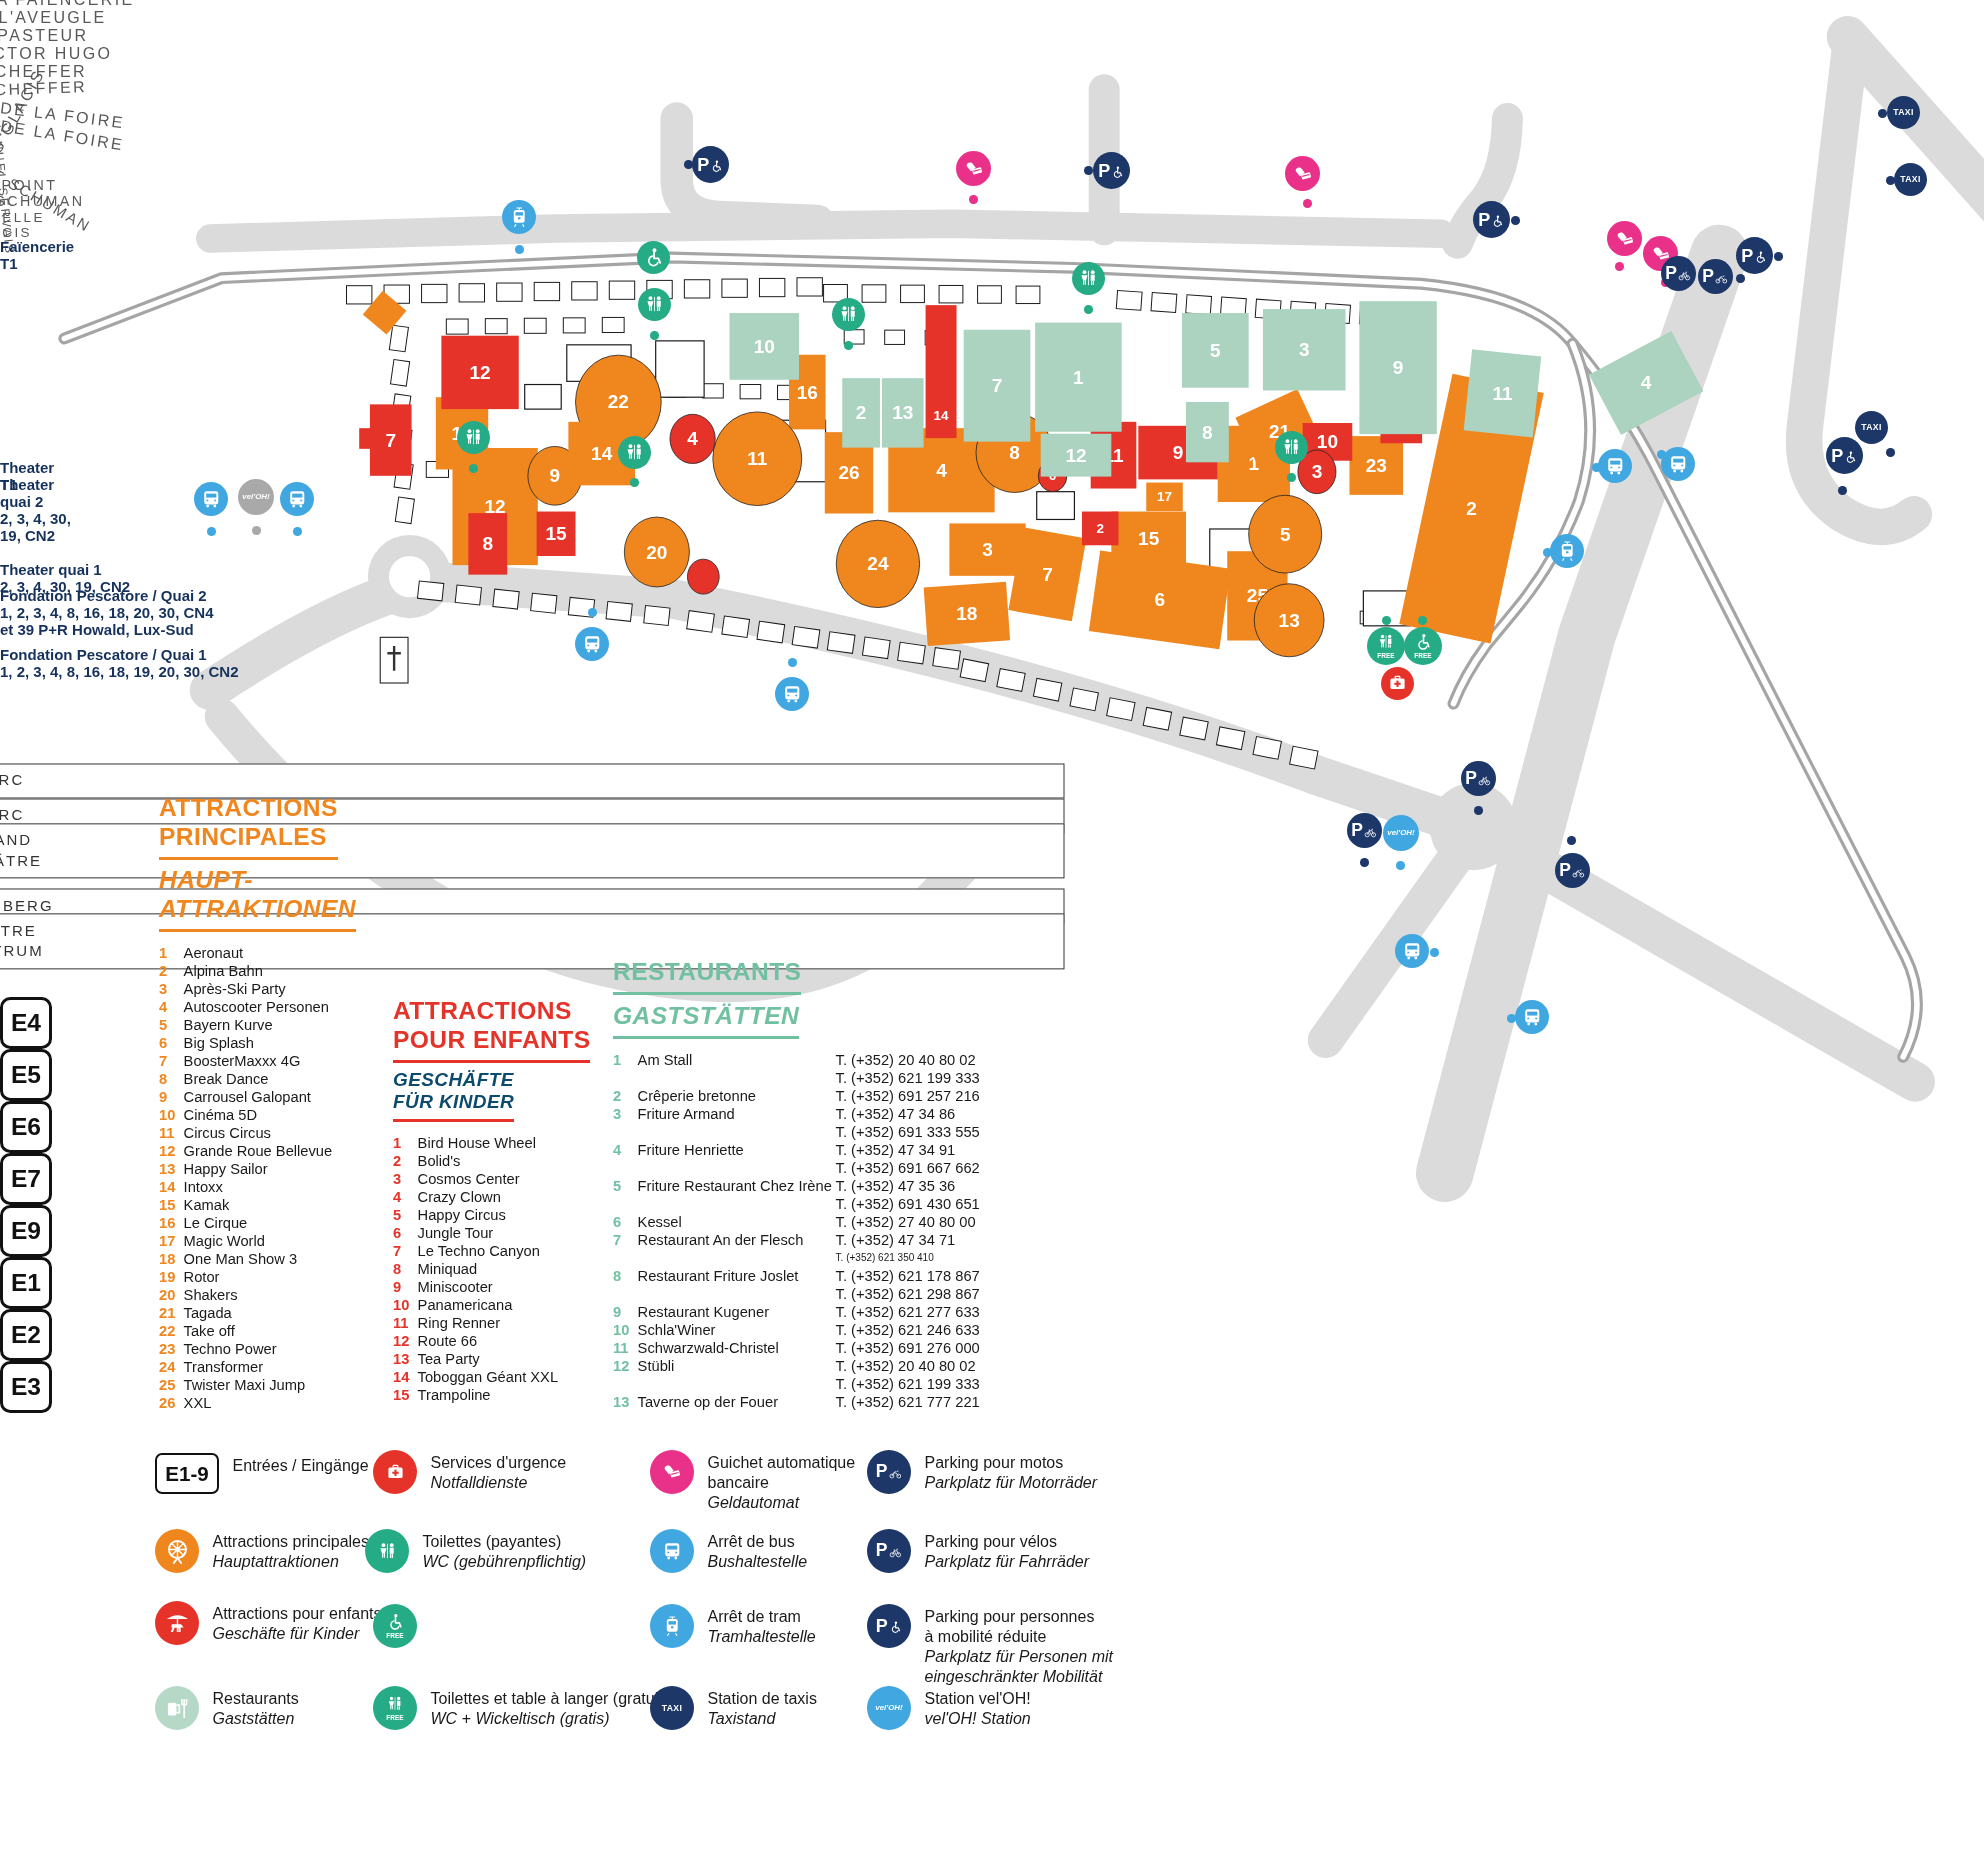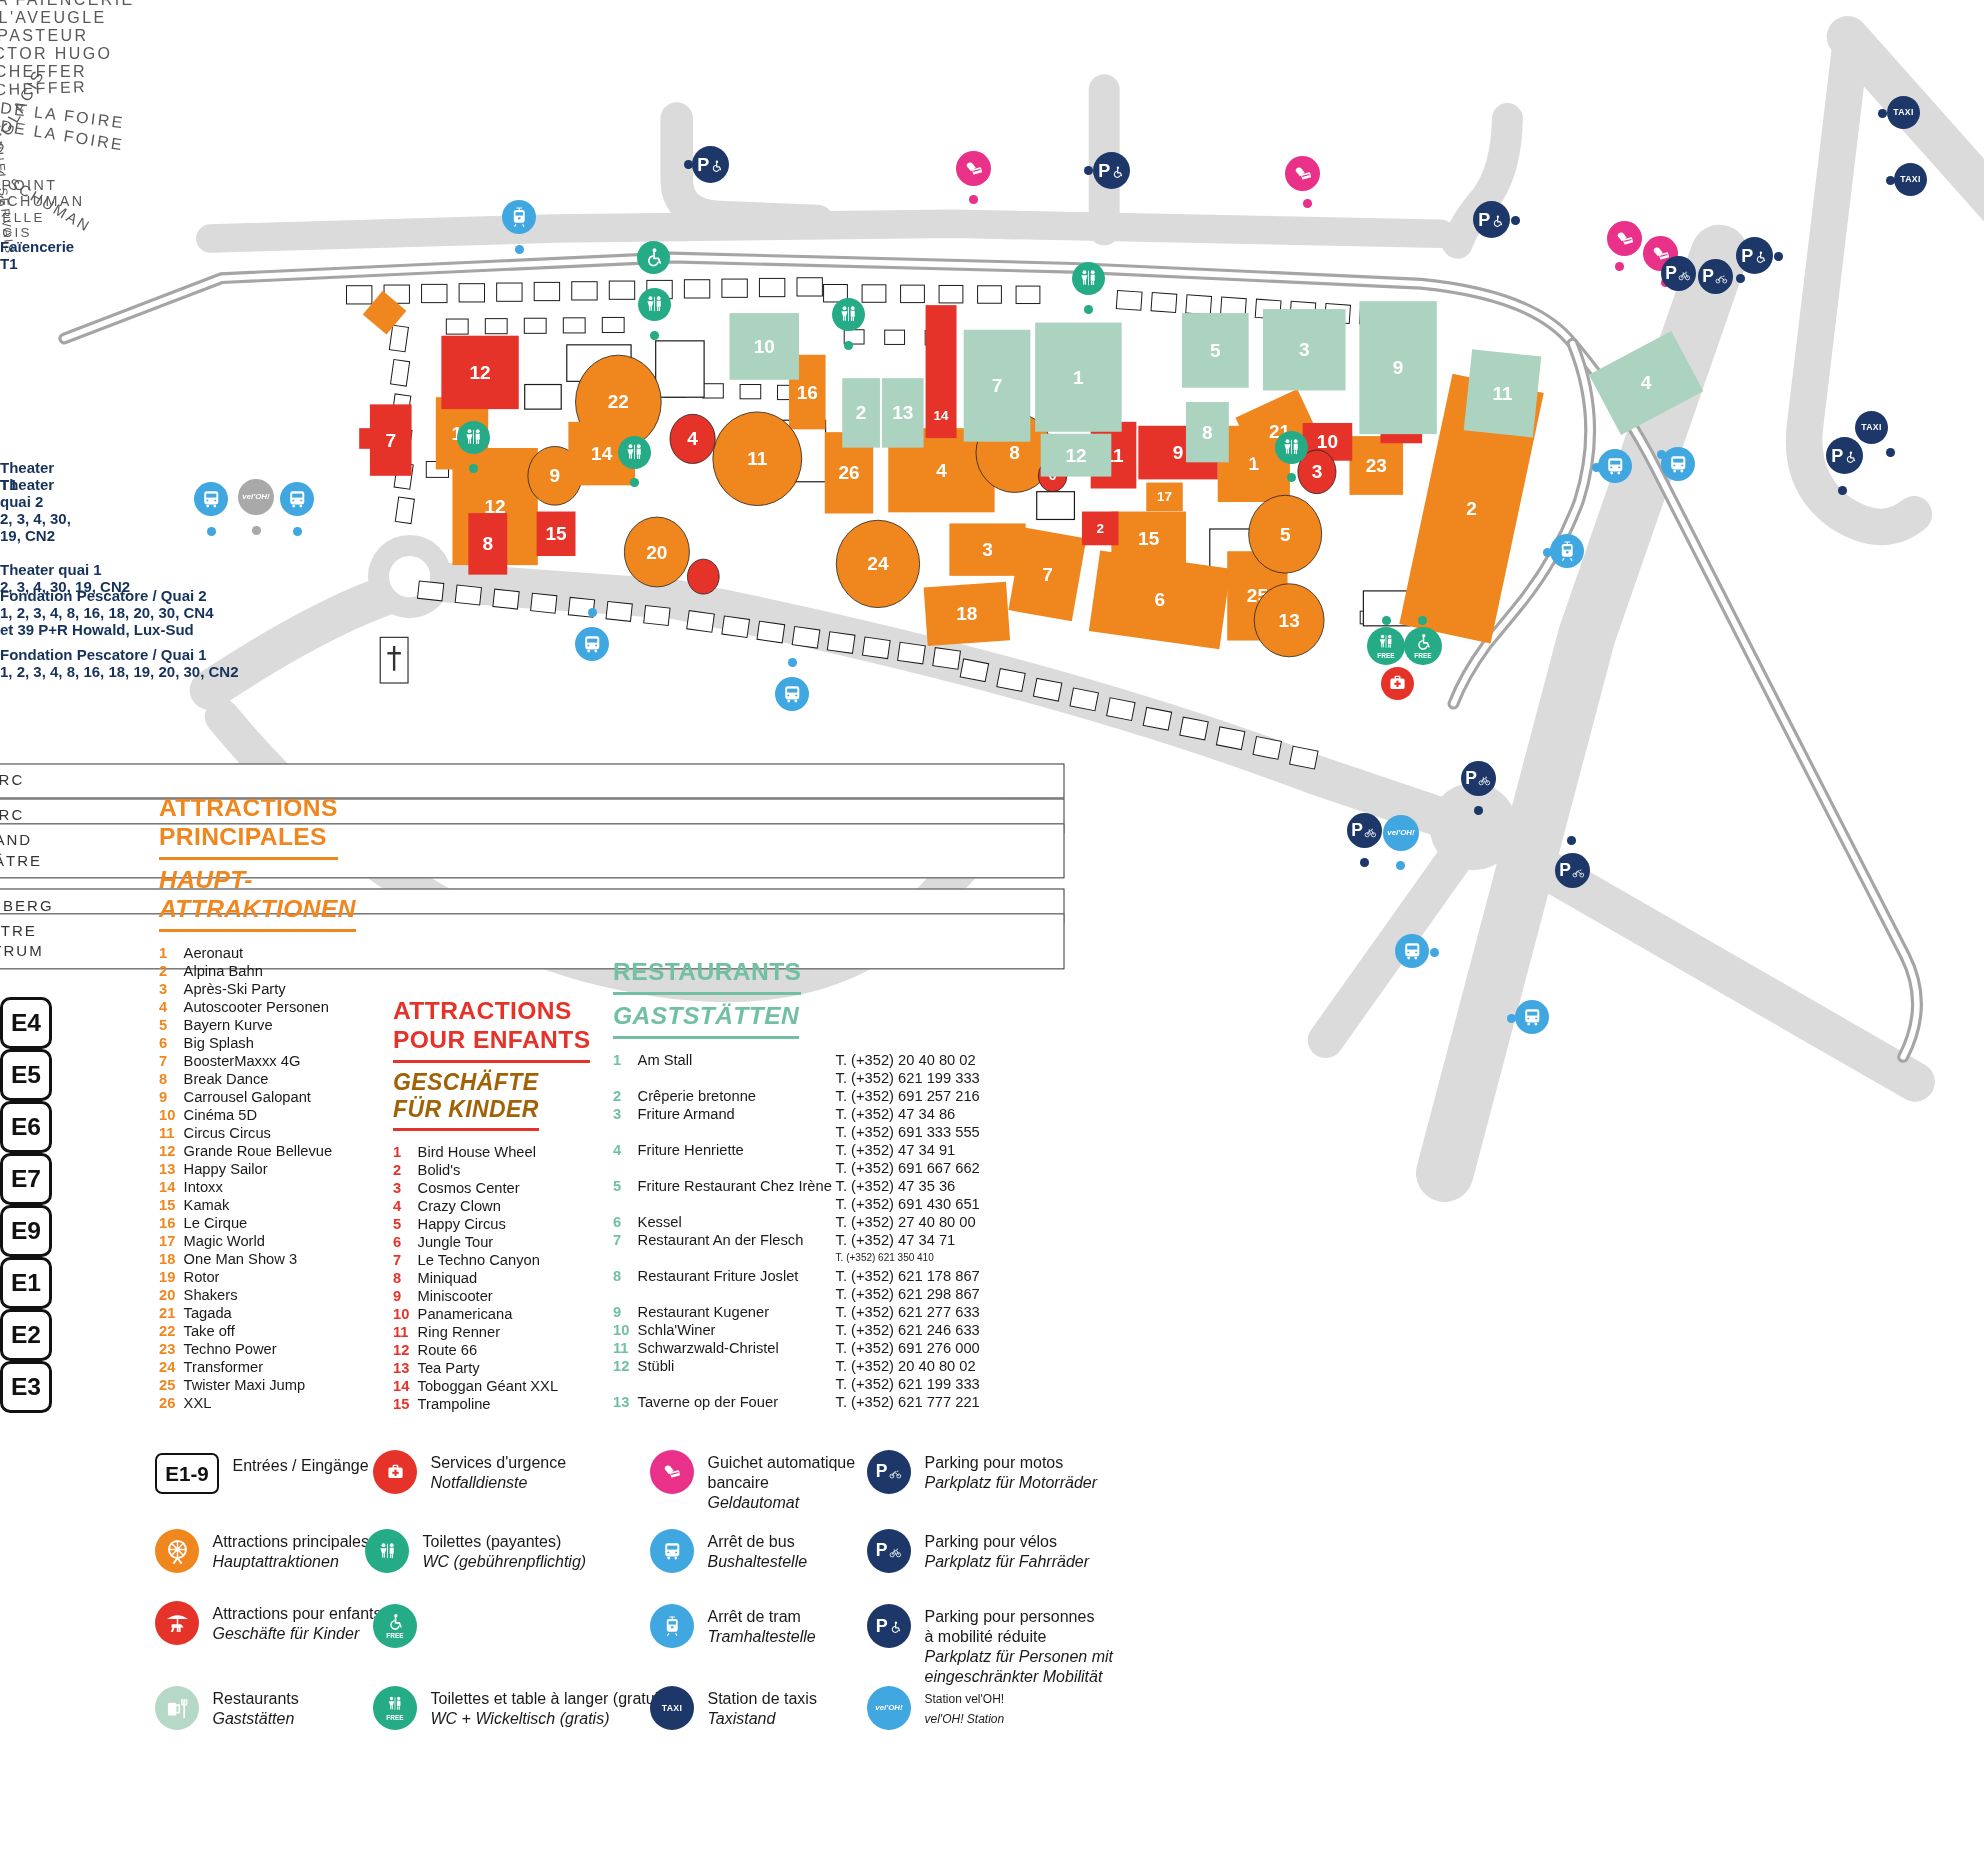--- a/index.html
+++ b/index.html
@@ -832,21 +832,21 @@
         </div>
         <div class="lrow" style="grid-template-columns: 24.6px 1fr; font-size: 14.7px; line-height: 18px;">
           <div class="lnum" style="color: rgb(240, 134, 30);">26</div>
           <div class="lname">XXL</div>
         </div>
       </div>
     </div>
   <div id="list-kids" class="sect" style="left: 393px; top: 997px;">
       <div class="hblock" style="font-size: 24.6px; color: rgb(229, 51, 42); border-color: rgb(229, 51, 42);">ATTRACTIONS
 POUR ENFANTS</div>
-      <div class="hblock it" style="font-size: 23px; color: #a16207; border-color: rgb(229, 51, 42);">GESCHÄFTE
+      <div class="hblock it" style="font-size: 19px; color: #0c4a6e; border-color: rgb(229, 51, 42);">GESCHÄFTE
 FÜR KINDER</div>
       <div class="" style="margin-top: 12px;">
         <div class="lrow" style="grid-template-columns: 24.6px 1fr; font-size: 14.7px; line-height: 18px;">
           <div class="lnum" style="color: rgb(229, 51, 42);">1</div>
           <div class="lname">Bird House Wheel</div>
         </div>
         <div class="lrow" style="grid-template-columns: 24.6px 1fr; font-size: 14.7px; line-height: 18px;">
           <div class="lnum" style="color: rgb(229, 51, 42);">2</div>
           <div class="lname">Bolid's</div>
         </div>
@@ -1221,20 +1221,20 @@
           <div class="fr" style="white-space: pre;">Parking pour personnes
 à mobilité réduite</div>
           <div class="de" style="white-space: pre;">Parkplatz für Personen mit
 eingeschränkter Mobilität</div>
         </div>
       </div>
       <div class="leg" style="left: 867px; top: 1686px; gap: 13.5px;">
         <div class="icon" style="width: 44px; height: 44px; background: rgb(65, 167, 224); position: relative;">
           <span class="vh" style="font-size:7.9px">vel'OH!</span>
         </div>
-        <div class="txt" style="font-size: 12px; line-height: 20px; padding-top: 3.2px;">
+        <div class="txt" style="font-size: 16px; line-height: 20px; padding-top: 3.2px;">
           <div class="fr" style="white-space: pre;">Station vel'OH!</div>
           <div class="de" style="white-space: pre;">vel'OH! Station</div>
         </div>
       </div>
     </div>
 </div>
 
 
 </body></html>

